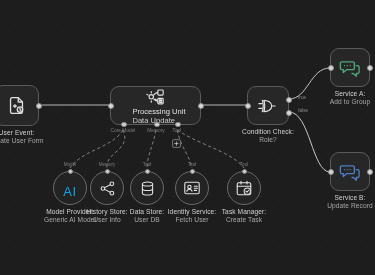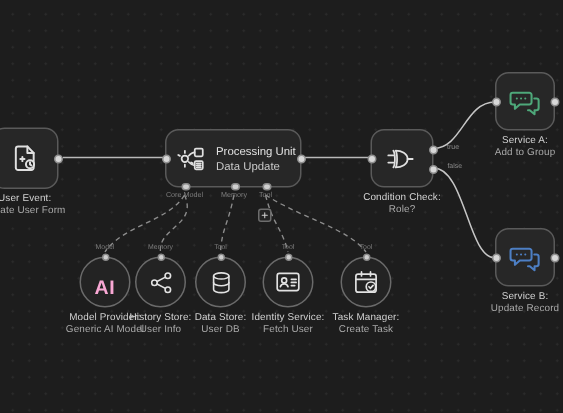--- a/index.html
+++ b/index.html
@@ -123,21 +123,21 @@
         <path d="M16 15.1v1.6l1.1.8"></path>
       </svg>
     </span>
     <div class="port r"></div>
     <div class="node-title">
       <span>User Event:</span>
       <span class="sub">Create User Form</span>
     </div>
   </div>
 
-  <div class="node" style="left:110px;top:86px;width:91px;height:39px;padding-left:7px;">
+  <div class="node" style="left:110px;top:86px;width:91px;height:39px;padding-left:7px;flex-direction:column;">
     <span style="margin-right:6px;">
       <svg width="20" height="20" viewBox="0 0 24 24" fill="none" stroke="#e0e0e0" stroke-width="1.4" stroke-linecap="round" stroke-linejoin="round">
         <circle cx="6.3" cy="11.8" r="2.6"></circle>
         <path d="M6.3 7.1V5.4M6.3 18.2v-1.7M2.3 9.5 1 8.8M11.3 14.8l1.3.7"></path>
         <rect x="14.2" y="3.6" width="6.4" height="6.2" rx="1"></rect>
         <rect x="14.2" y="13.6" width="6.4" height="6.6" rx="1"></rect>
         <path d="M15.8 15.4h3.2M15.8 17h3.2M15.8 18.6h3.2"></path>
         <path d="M9.4 9.4c2-2.2 2.6-2.7 4.6-2.7M9.4 14.4c2 2.2 2.6 2.6 4.6 2.6"></path>
       </svg>
     </span>
@@ -208,21 +208,21 @@
     <div class="port r"></div>
     <div class="node-title">
       <span>Service B:</span>
       <span class="sub">Update Record</span>
     </div>
   </div>
 
   <div class="cnode" style="left:53px;top:171px;">
     <div class="cport"></div>
     <div class="ctag">Model</div>
-    <span style="color:#f9a8d4;font-size:13px;font-weight:bold;letter-spacing:.5px;margin-top:6px;">AI</span>
+    <span style="color:#0ea5e9;font-size:13px;font-weight:normal;letter-spacing:.5px;margin-top:6px;">AI</span>
     <div class="node-title">
       <span>Model Provider:</span>
       <span class="sub">Generic AI Model</span>
     </div>
   </div>
 
   <div class="cnode" style="left:90px;top:171px;">
     <div class="cport"></div>
     <div class="ctag">Memory</div>
     <span>

